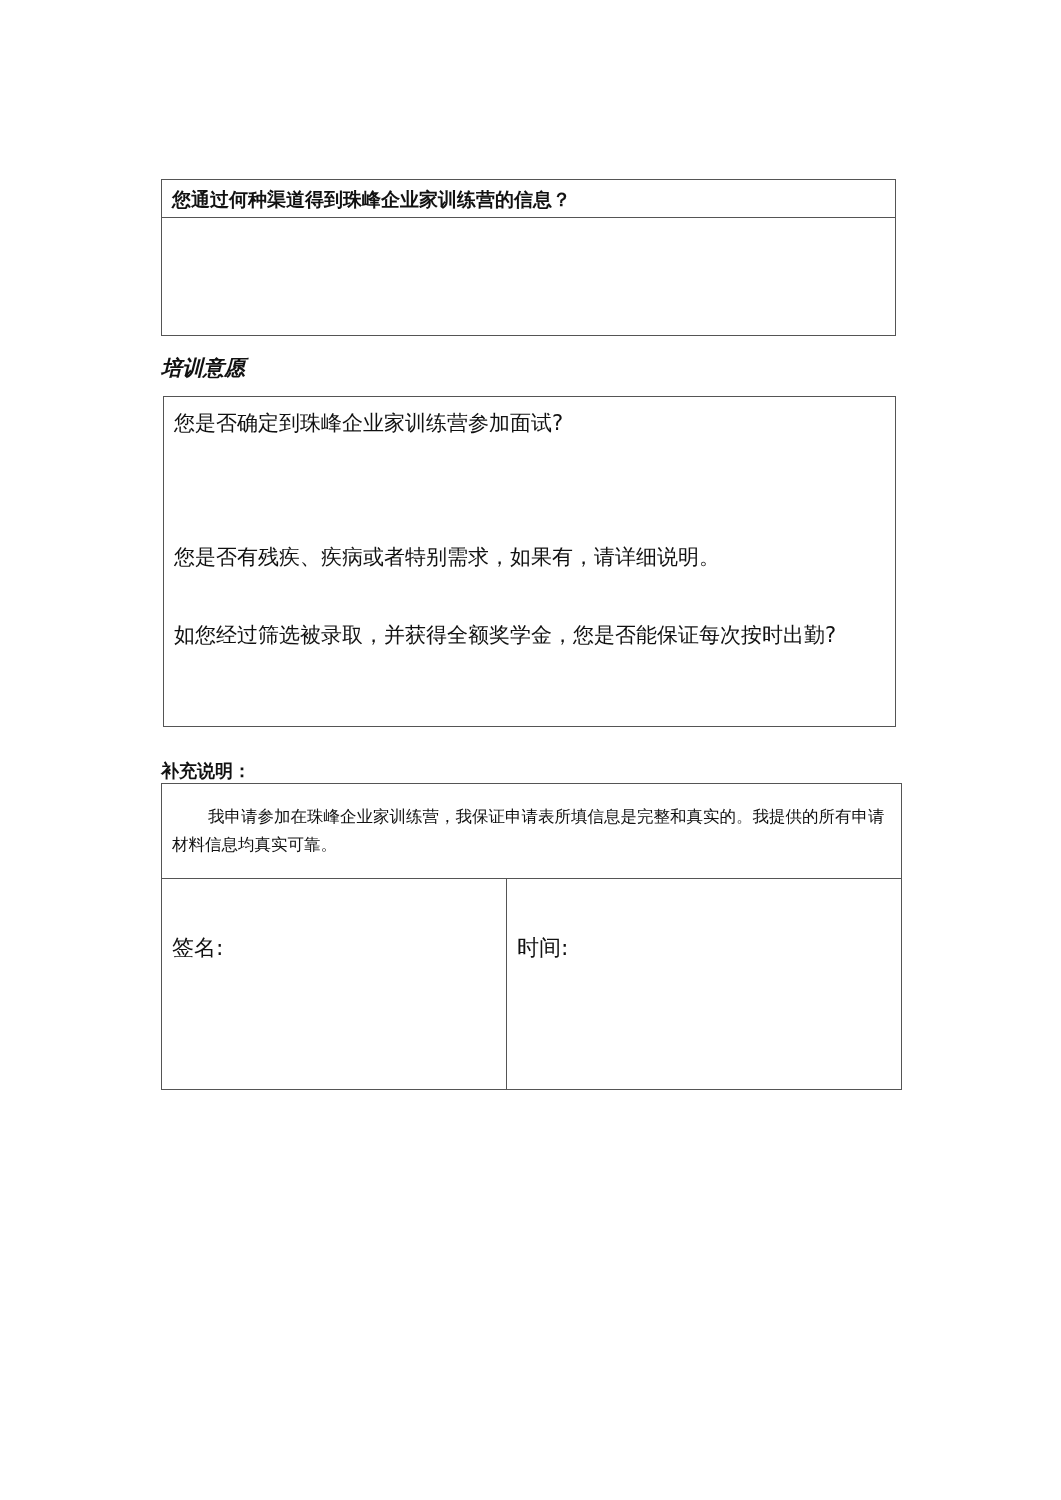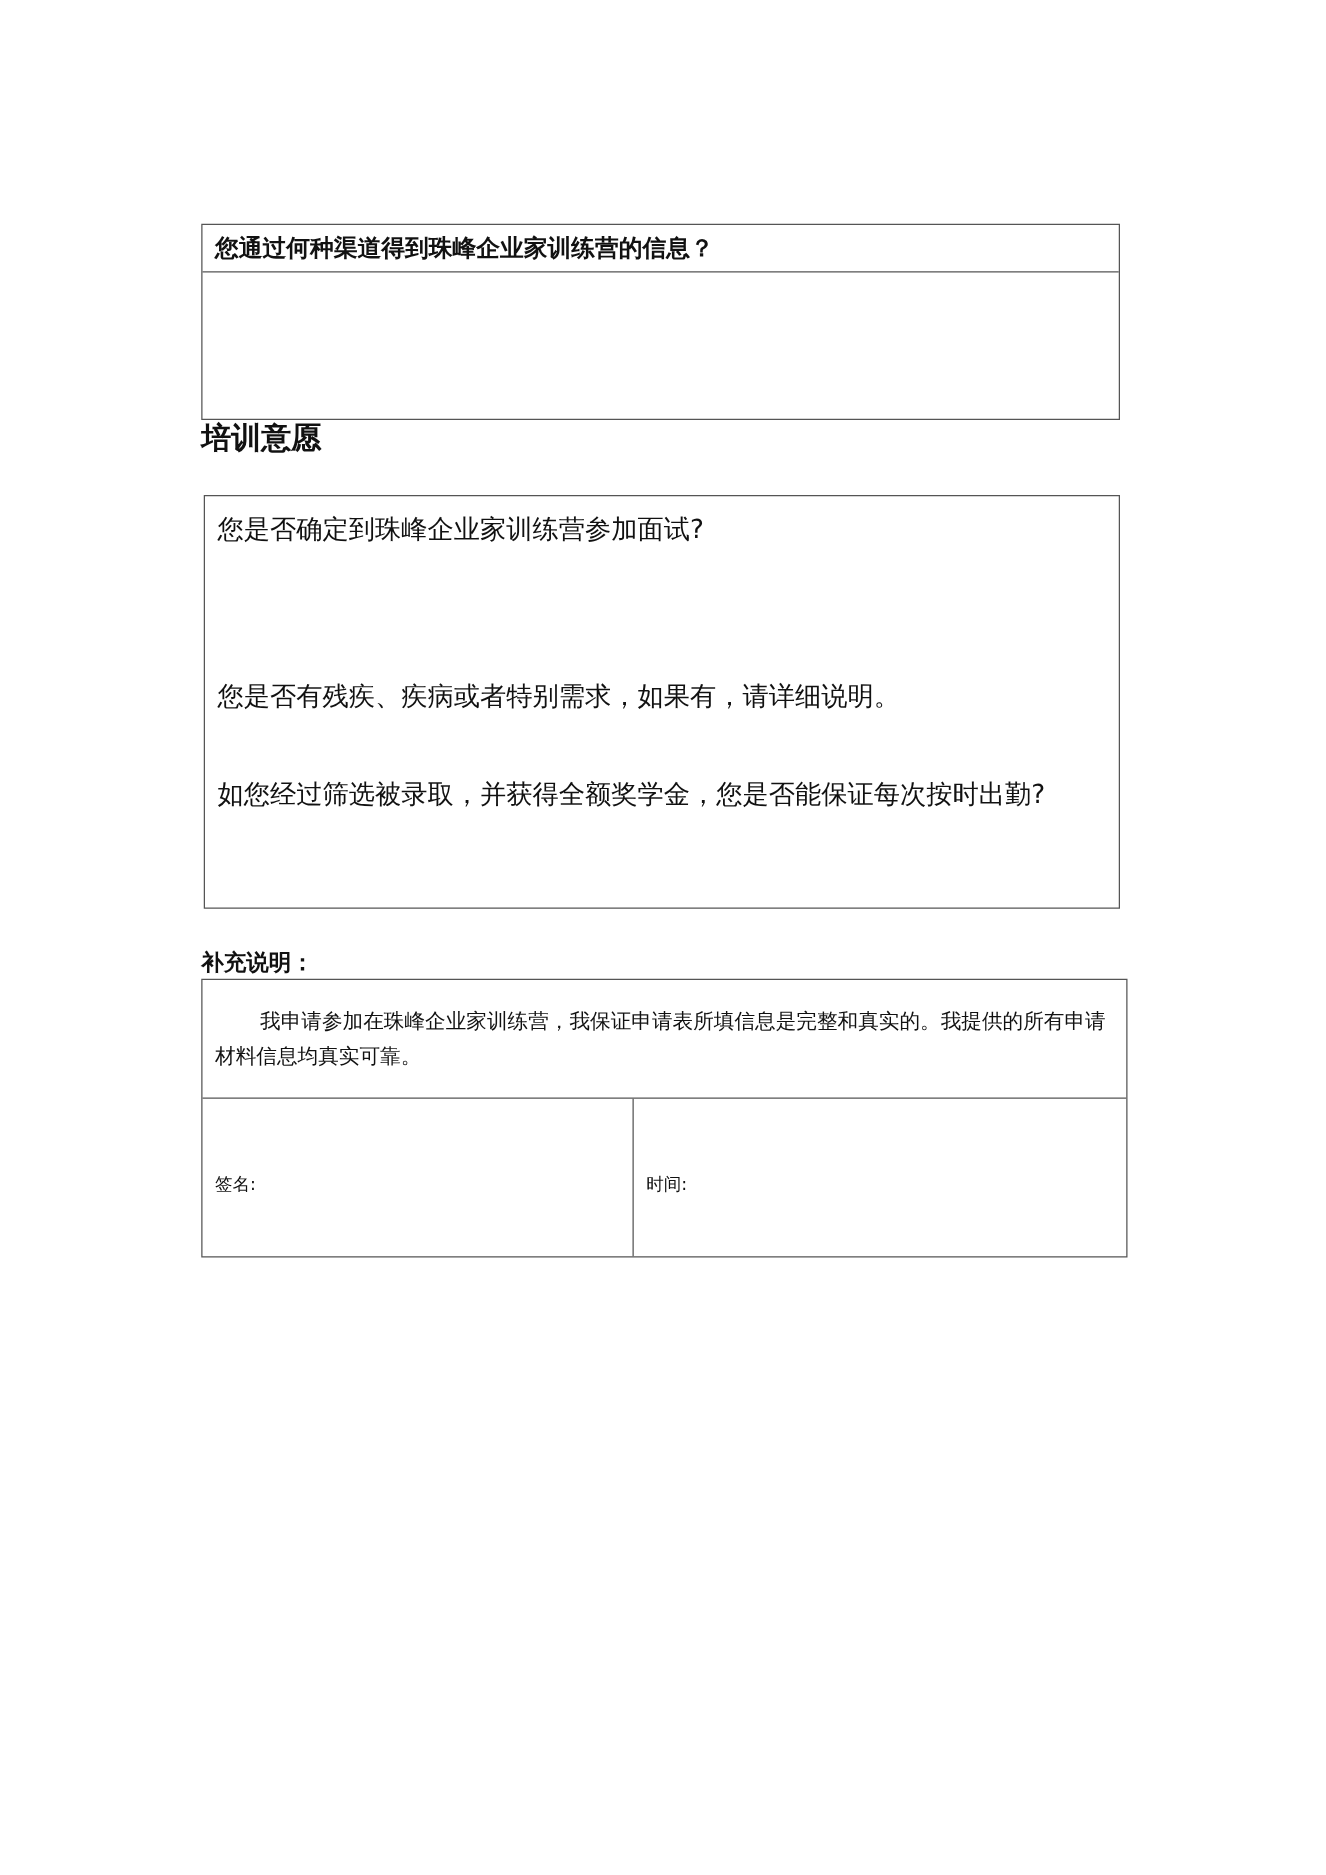--- a/index.html
+++ b/index.html
@@ -3,32 +3,32 @@
   <meta charset="utf-8">
   <style>
     html, body { margin: 0; padding: 0; background: #ffffff; }
     body { width: 1061px; height: 1500px; position: relative; overflow: hidden;
       font-family: "DejaVu Sans", "Liberation Sans", sans-serif; color: #111; }
     .box { position: absolute; border: 1px solid #555; box-sizing: border-box; background: #fff; }
     .q1-box { left: 161px; top: 156px; width: 735px; height: 157px; margin-top: 23px; }
     .q1-head { position: absolute; left: 0; top: 0; right: 0; height: 38px; border-bottom: 1px solid #555;
       font-size: 19px; font-weight: bold; line-height: 38px; padding-left: 10px; box-sizing: border-box; }
     .q1-answer { position: absolute; left: 0; top: 39px; right: 0; bottom: 0; }
-    .section-title { position: absolute; left: 161px; top: 332px; font-size: 24px; font-weight: bold; line-height: 36px; }
+    .section-title { position: absolute; left: 161px; top: 350px; font-size: 21px; font-weight: bold; line-height: 36px; font-style: italic; }
     .intent-box { left: 163px; top: 396px; width: 733px; height: 331px; }
     .intent-q { position: absolute; left: 10px; font-size: 21px; line-height: 22px; }
     .supp-title { position: absolute; left: 161px; top: 758px; font-size: 18px; font-weight: bold; line-height: 26px; }
-    .decl-box { left: 161px; top: 783px; width: 741px; height: 223px; }
+    .decl-box { left: 161px; top: 783px; width: 741px; height: 307px; }
     .decl-text { position: absolute; left: 0; top: 0; right: 0; height: 95px; border-bottom: 1px solid #555;
       box-sizing: border-box; padding: 19px 10px 0 10px; font-family: "DejaVu Serif", "Liberation Serif", serif;
       font-size: 16.5px; line-height: 28px; text-indent: 36px; }
     .sign-cell { position: absolute; top: 95px; bottom: 0; box-sizing: border-box; }
     .sign-left { left: 0; width: 345px; border-right: 1px solid #555; }
     .sign-right { left: 345px; right: 0; }
-    .sign-label { position: absolute; left: 10px; top: 56px; font-size: 14px; line-height: 26px; }
+    .sign-label { position: absolute; left: 10px; top: 56px; font-size: 22px; line-height: 26px; }
   </style>
 </head>
 <body>
 
 <div class="box q1-box">
   <div class="q1-head">您通过何种渠道得到珠峰企业家训练营的信息？</div>
   <div class="q1-answer"></div>
 </div>
 
 <div class="section-title">培训意愿</div>

